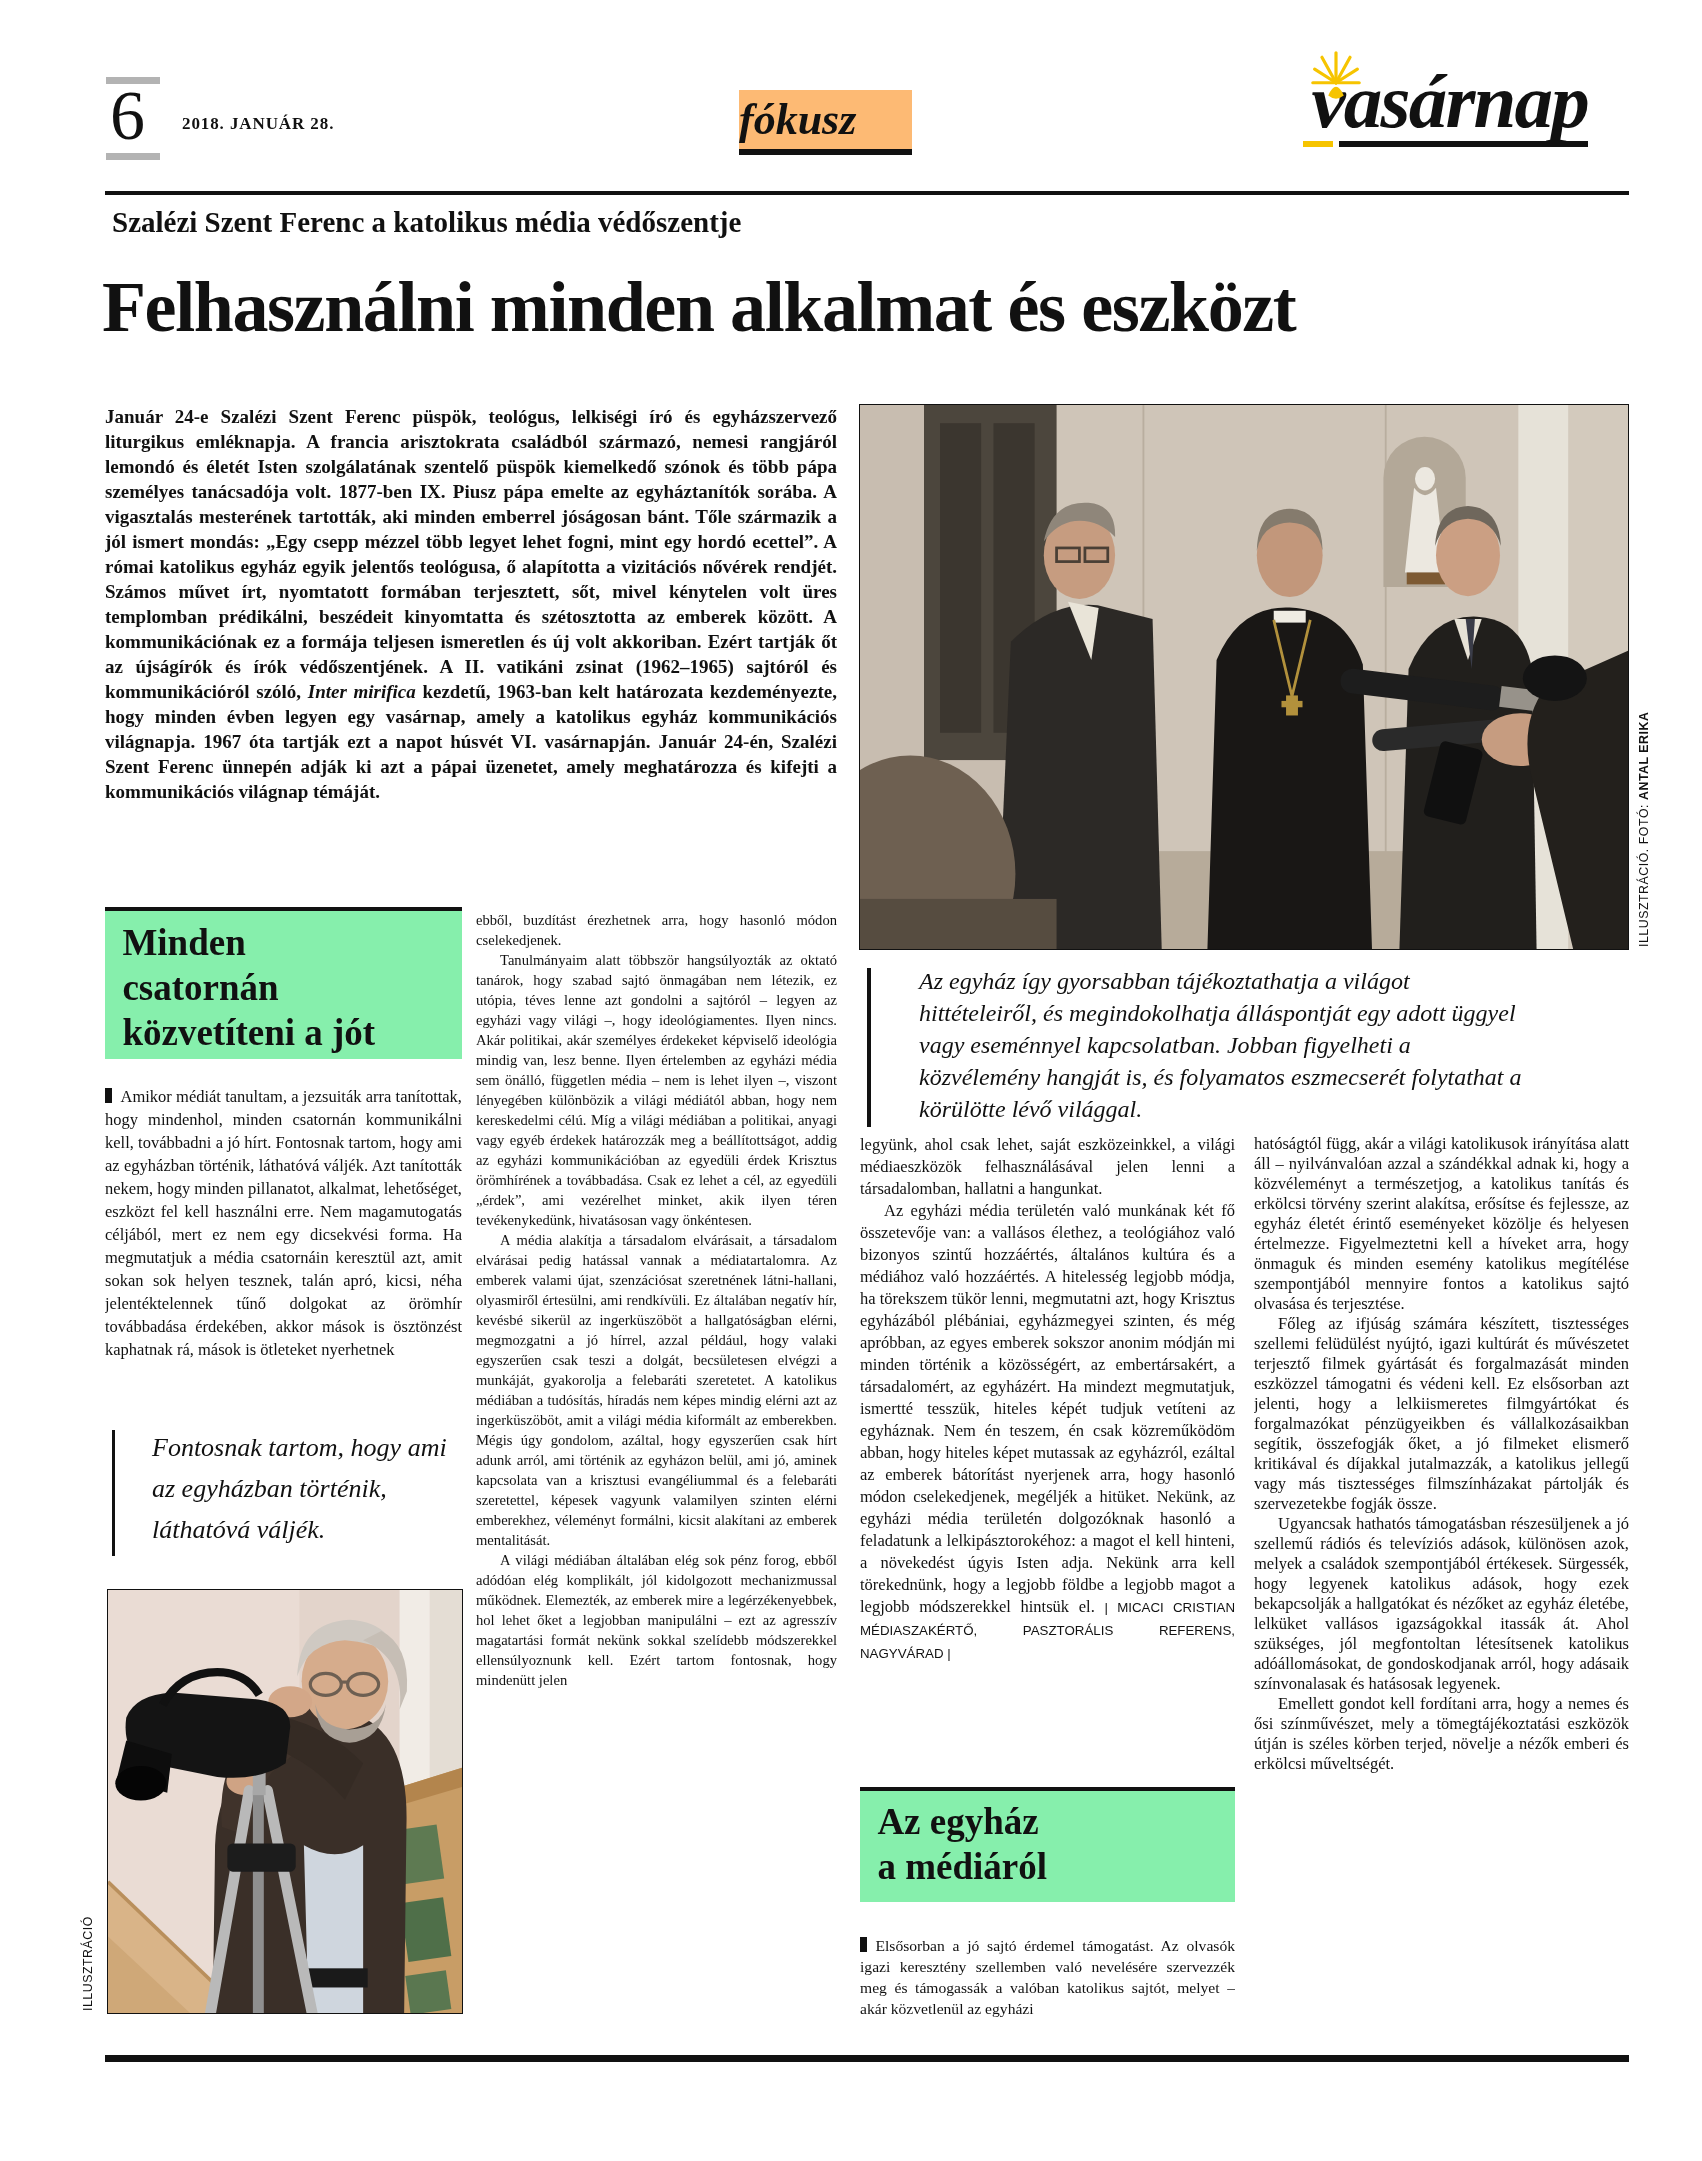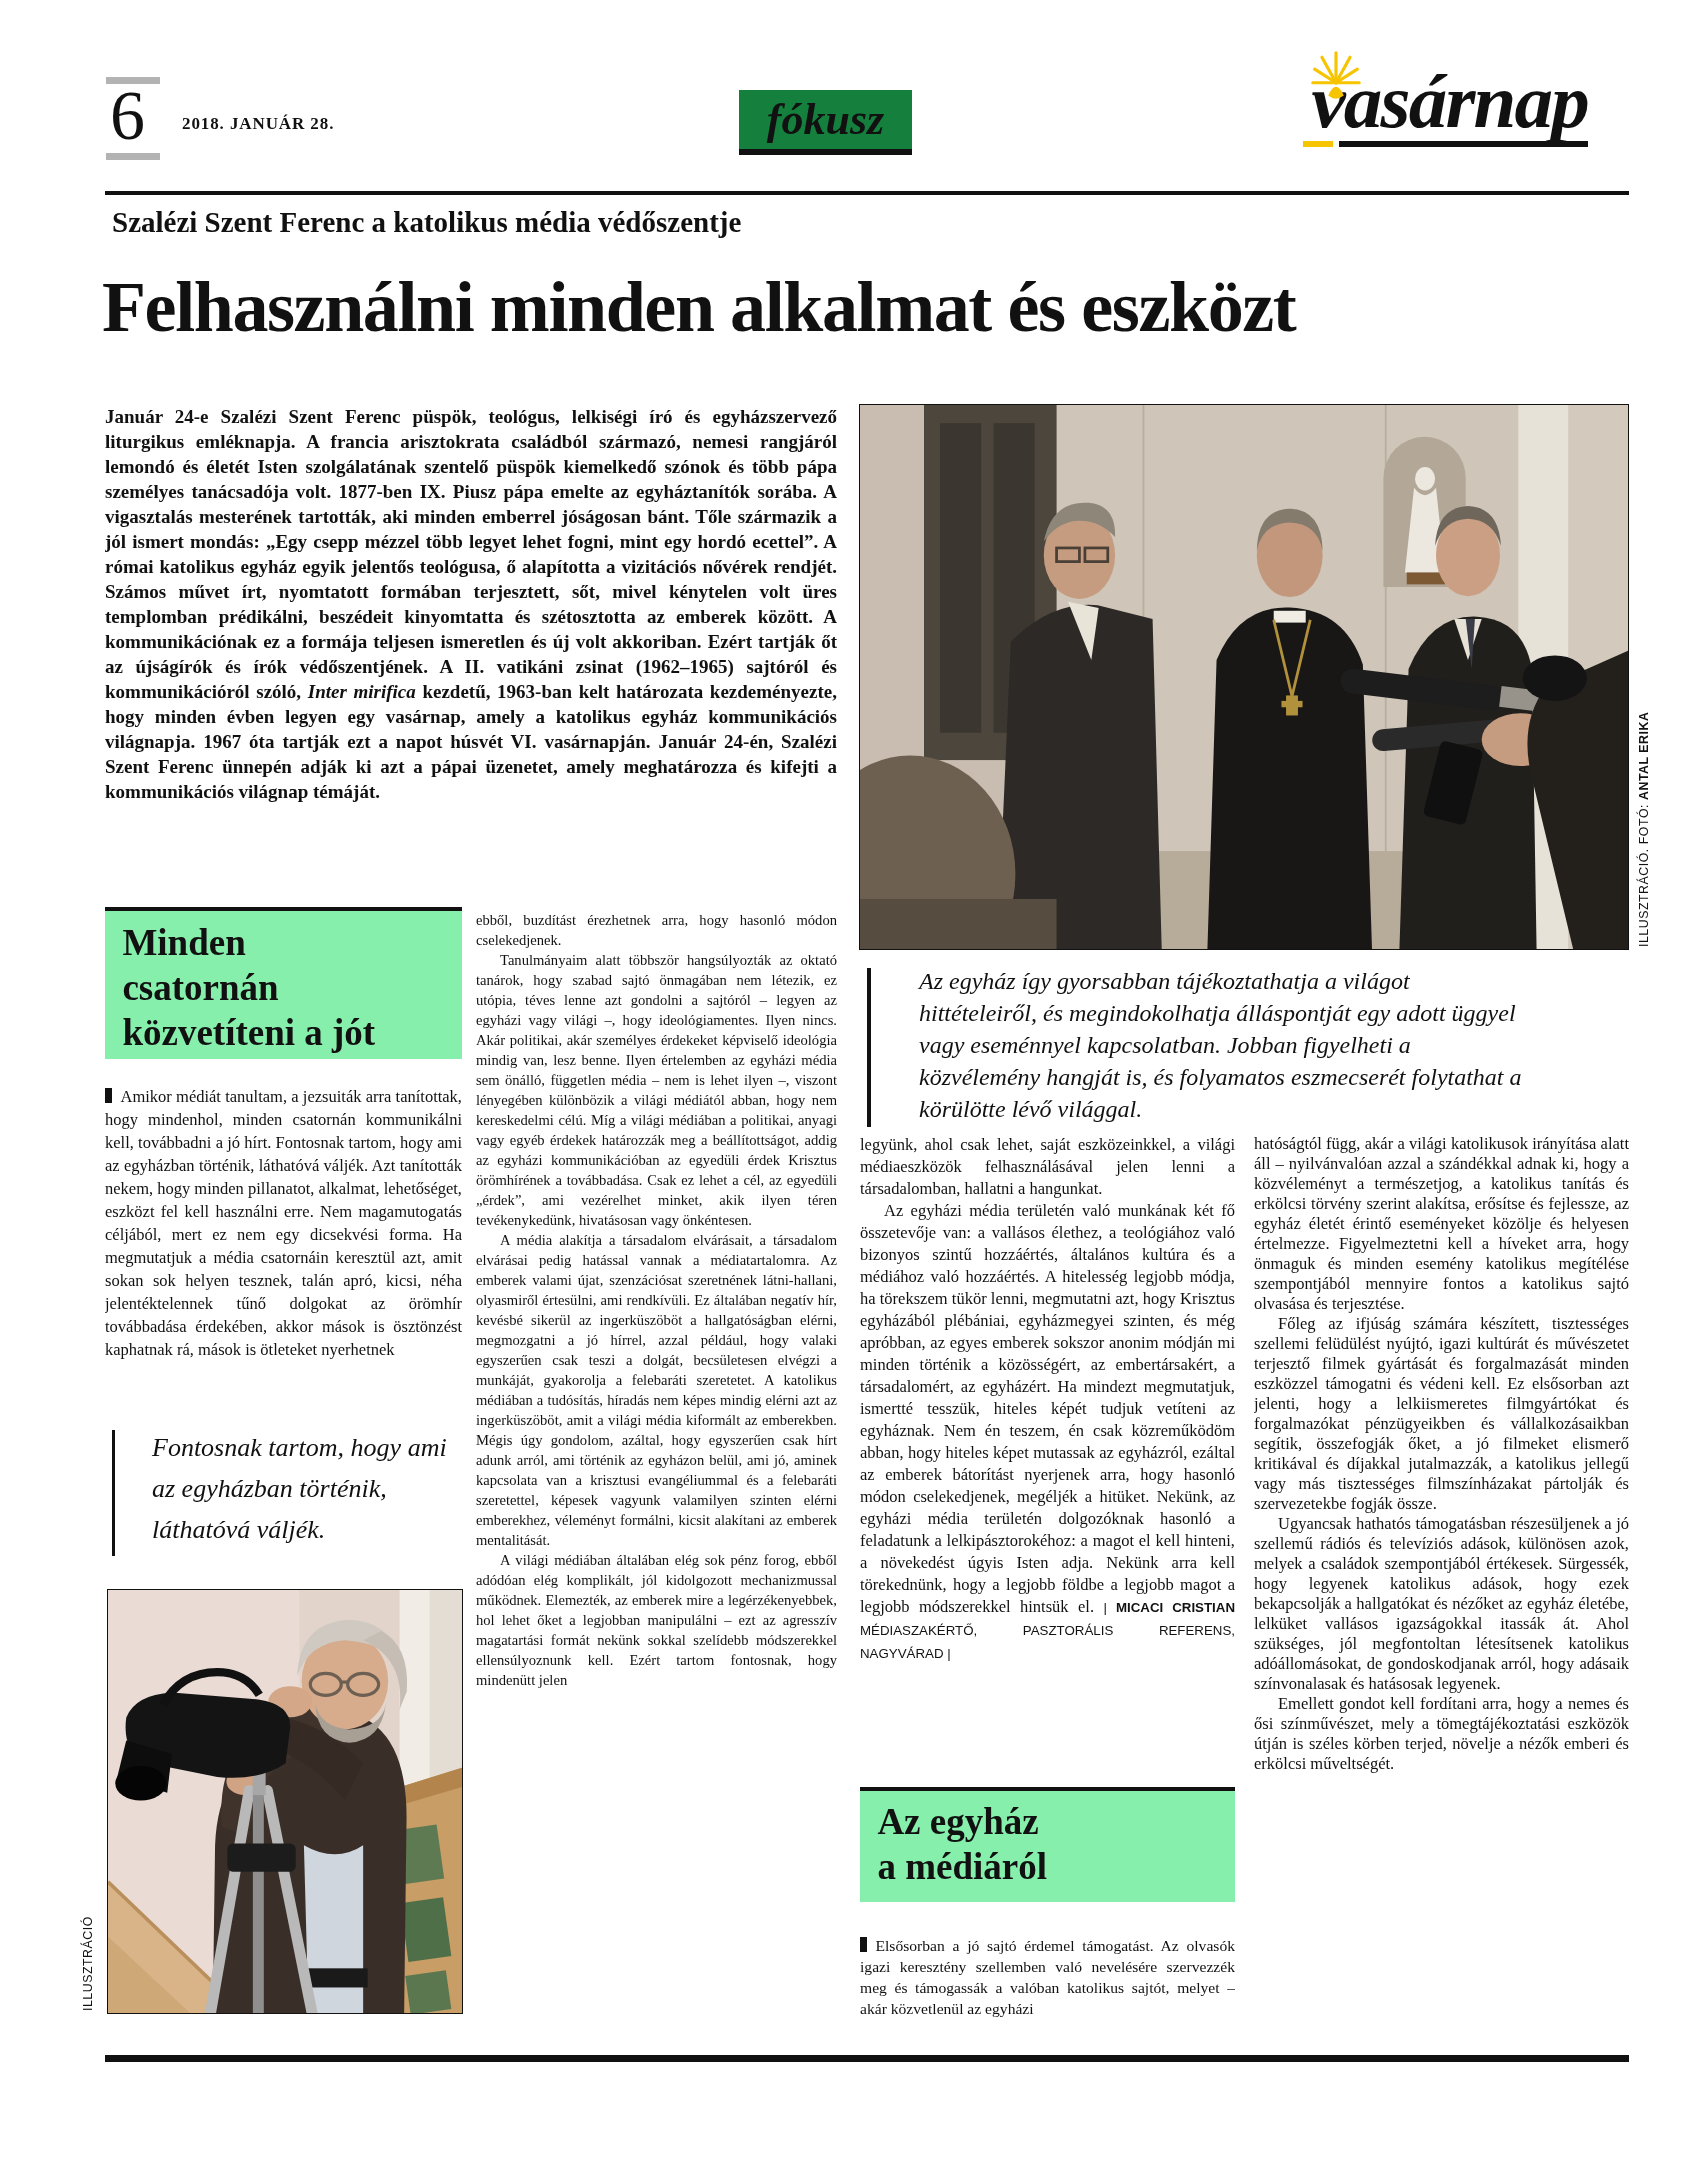--- a/index.html
+++ b/index.html
@@ -3,22 +3,22 @@
 <meta charset="utf-8">
 <style>
   html,body{margin:0;padding:0;background:#ffffff;}
   .page{position:relative;width:1702px;height:2161px;background:#ffffff;color:#111;
         font-family:"Liberation Serif",serif;overflow:hidden;}
 
   
   .pn-bar{position:absolute;left:106px;width:54px;height:6.9px;background:#b3b3b3;}
   .pn-num{position:absolute;left:110px;top:81px;font-size:70px;line-height:70px;font-weight:400;}
   .m-date{position:absolute;left:182px;top:114px;font-size:17px;font-weight:700;letter-spacing:0.9px;}
-  .tab{position:absolute;left:739px;top:90px;width:173px;height:59px;background:#15803d;
-       border-bottom:6px solid #111;text-align:center;}
+  .tab{position:absolute;left:739px;top:90px;width:173px;height:59px;background:#fdba74;
+       border-bottom:6px solid #111;}
   .tab span{font-style:italic;font-weight:700;font-size:44px;line-height:59px;}
   .brand{position:absolute;left:1303px;top:63px;width:285px;text-align:right;}
   .brand-word{font-style:italic;font-weight:700;font-size:77px;line-height:77px;letter-spacing:-1.8px;display:block;}
   .brand-sun{position:absolute;left:8.2px;top:-13px;width:50px;height:50px;}
   .brand-underline{display:flex;align-items:center;height:6.4px;margin-top:0.9px;}
   .brand-underline .yel{width:30px;height:6px;background:#f6c400;}
   .brand-underline .gapu{width:5.5px;height:6px;background:transparent;}
   .brand-underline .blk{flex:1;height:6px;background:#111;}
   .head-rule{position:absolute;left:105px;top:191px;width:1524px;height:3.7px;background:#111;}
 
@@ -65,21 +65,21 @@
   .col{position:absolute;text-align:justify;overflow:hidden;}
   .col p{margin:0;text-indent:24px;}
   .col p.nt{text-indent:0;}
   .col1{left:105px;top:1085px;width:357px;height:328px;font-size:16.5px;line-height:23px;}
   .col2{left:476px;top:910px;width:361px;height:1119px;font-size:14.6px;line-height:20px;}
   .col3a{left:860px;top:1134px;width:375px;height:650px;font-size:16.5px;line-height:22px;}
   .col3b{left:860px;top:1935px;width:375px;height:106px;font-size:15.6px;line-height:21px;}
   .col4{left:1254px;top:1134px;width:375px;height:908px;font-size:16.5px;line-height:20px;}
   .sq{display:inline-block;width:7.3px;height:15.6px;background:#111;margin-right:8.2px;vertical-align:-1.4px;}
   .author{font-family:"Liberation Sans",sans-serif;font-size:13.3px;letter-spacing:0;}
-  .author b{font-weight:700;}
+  .author b{font-weight:400;}
 
   .bottom-rule{position:absolute;left:105px;top:2055px;width:1524px;height:6.9px;background:#111;}
 </style>
 </head>
 <body>
 
 <div class="page">
 
   <div class="pn-bar" style="top:77px;"></div>
   <div class="pn-num">6</div>

